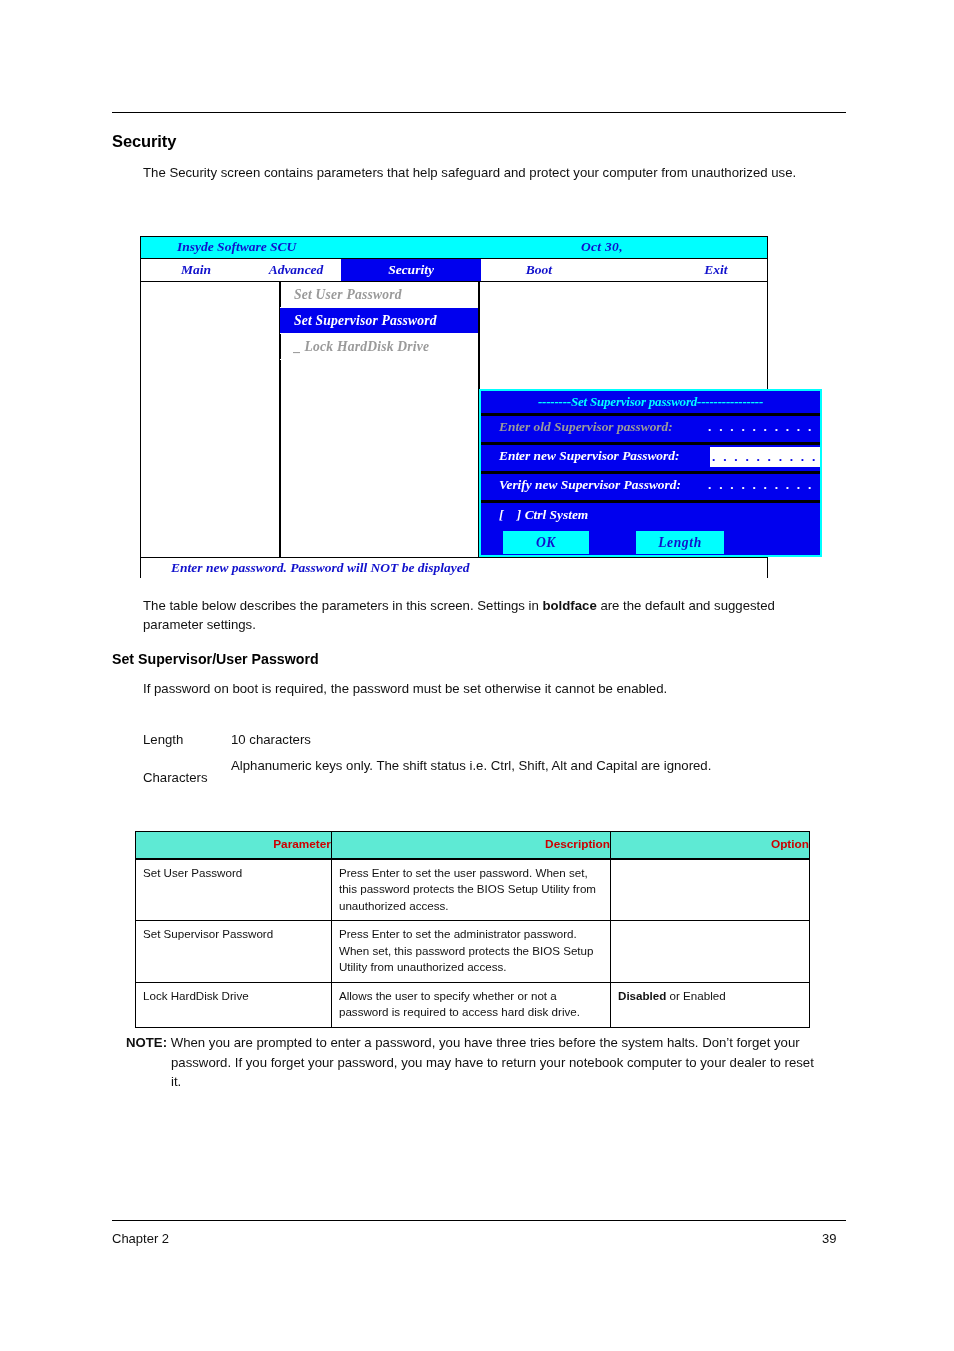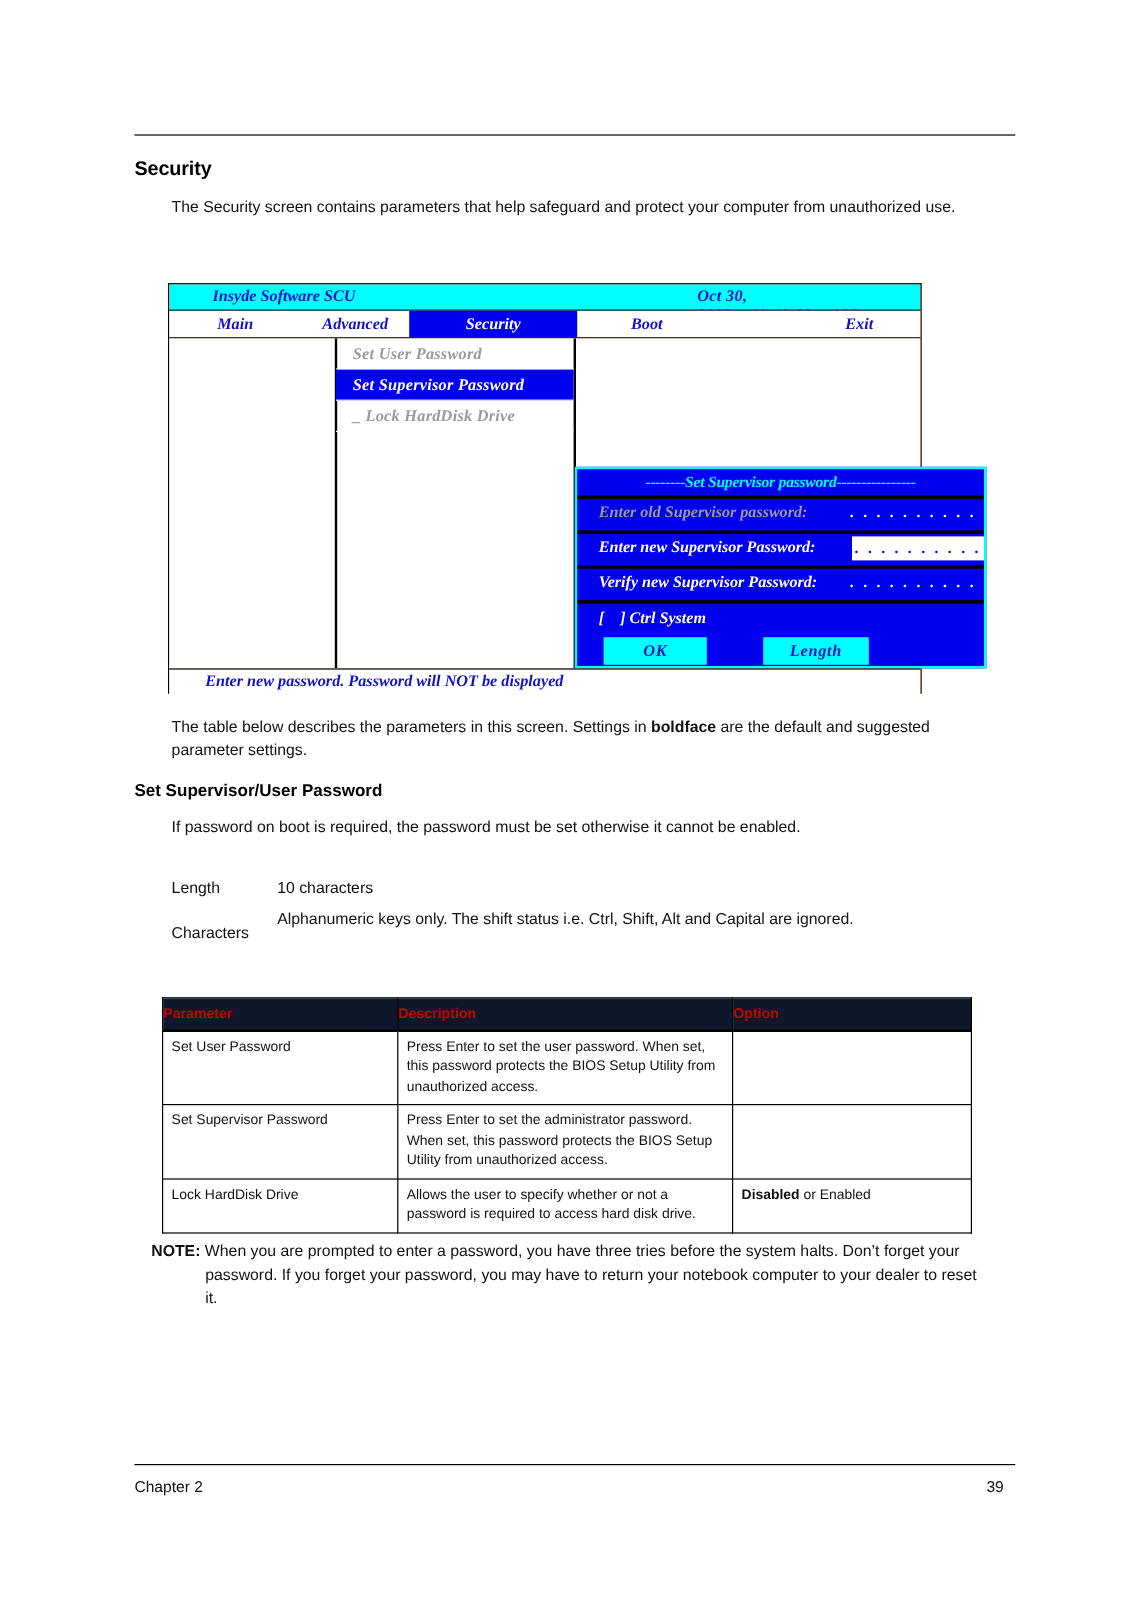--- a/index.html
+++ b/index.html
@@ -270,28 +270,28 @@
   .ptable {
     position: absolute;
     left: 135px;
     top: 831px;
     width: 675px;
     border-collapse: collapse;
     font-size: 11.6px;
     line-height: 16.5px;
   }
   .ptable th {
-    background: #0f172a;
+    background: #5eead4;
     color: #cc0000;
     font-size: 11.8px;
     font-weight: bold;
     padding: 4px 0 5px;
     border: 1px solid #000;
     border-bottom: 2.5px solid #000;
-    text-align: left;
+    text-align: right;
   }
   .ptable td {
     border: 1px solid #000;
     padding: 5px 7px 6px 7px;
     vertical-align: top;
     color: #111;
   }
   .ptable td.c-param { width: 193px; }
   .ptable td.c-desc  { width: 283px; }
   .ptable td.c-opt   { width: 197px; }

